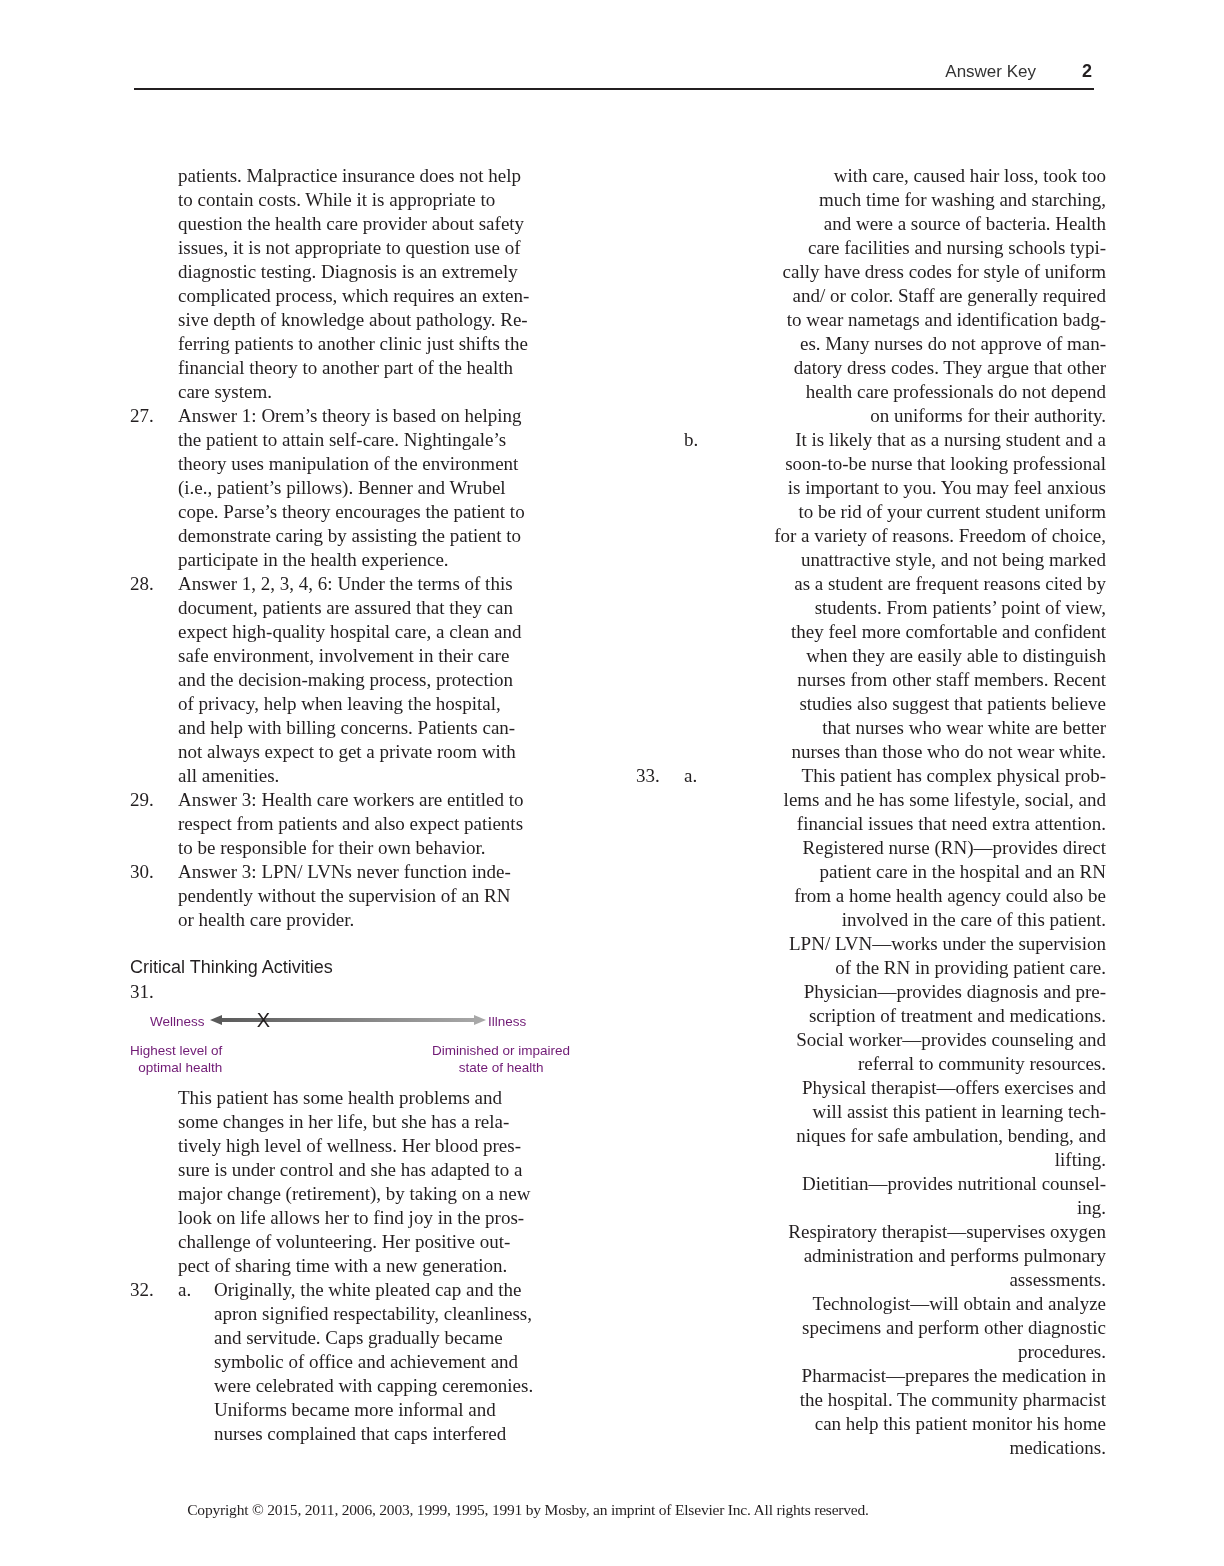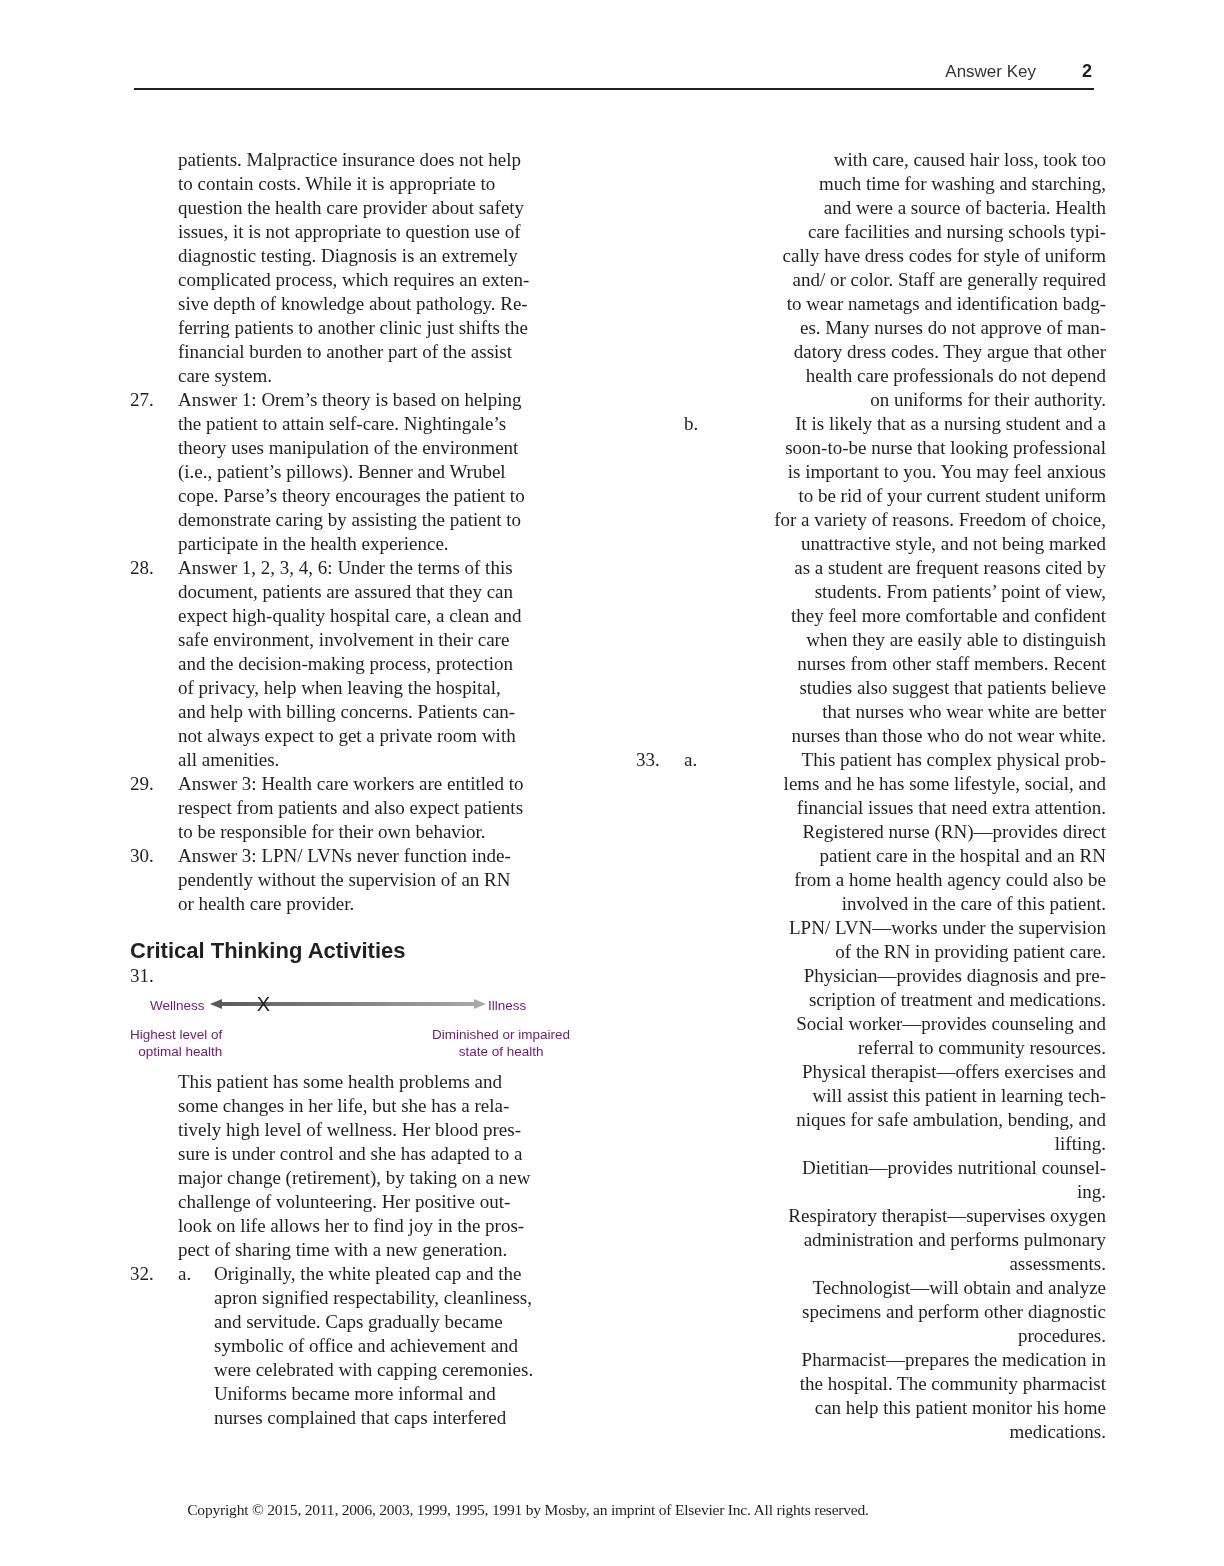--- a/index.html
+++ b/index.html
@@ -4,32 +4,32 @@
 <style>
   html, body { margin: 0; padding: 0; background: #ffffff; }
   body { width: 1224px; height: 1566px; position: relative; overflow: hidden; color: #231f20; }
   .serif { font-family: "Liberation Serif", "DejaVu Serif", serif; }
   .sans { font-family: "Liberation Sans", "DejaVu Sans", sans-serif; }
 
   .header { position: absolute; left: 134px; top: 60px; width: 960px; height: 28px; border-bottom: 2px solid #231f20; }
   .header-title { position: absolute; right: 58px; top: 2px; font-size: 17px; color: #333; }
   .header-page { position: absolute; right: 2px; top: 1px; font-size: 18px; font-weight: bold; }
 
-  .col { position: absolute; top: 148px; font-size: 19px; line-height: 24px; }
+  .col { position: absolute; top: 164px; font-size: 19px; line-height: 24px; }
   .col-left { left: 130px; width: 470px; }
   .col-right { left: 636px; width: 470px; text-align: right; }
   .row { position: relative; }
   .num { position: absolute; left: 0; }
   .sub { position: absolute; }
   .line { display: block; white-space: nowrap; }
 
   .left-indent { padding-left: 48px; }
   .right-indent { padding-left: 84px; }
 
-  .section-heading { font-size: 22px; font-weight: bold; margin-top: 22px; line-height: 26px; }
+  .section-heading { font-size: 18px; font-weight: normal; margin-top: 22px; line-height: 26px; }
 
   .continuum { position: relative; height: 82px; font-size: 13.5px; color: #701a75; }
   .continuum .w-label { position: absolute; left: 20px; top: 6px; }
   .continuum .i-label { position: absolute; left: 358px; top: 6px; }
   .continuum svg { position: absolute; left: 80px; top: 8px; }
   .continuum .low-left { position: absolute; left: 0; top: 38px; text-align: right; line-height: 17px; }
   .continuum .low-right { position: absolute; left: 302px; top: 38px; text-align: center; line-height: 17px; }
 
   .footer { position: absolute; top: 1501px; left: 0; width: 1056px; text-align: center; font-size: 15.5px; letter-spacing: -0.2px; }
 </style>
@@ -44,21 +44,21 @@
 <div class="col col-left serif">
   <div class="left-indent" id="cont26">
       <span class="line">patients. Malpractice insurance does not help</span>
       <span class="line">to contain costs. While it is appropriate to</span>
       <span class="line">question the health care provider about safety</span>
       <span class="line">issues, it is not appropriate to question use of</span>
       <span class="line">diagnostic testing. Diagnosis is an extremely</span>
       <span class="line">complicated process, which requires an exten-</span>
       <span class="line">sive depth of knowledge about pathology. Re-</span>
       <span class="line">ferring patients to another clinic just shifts the</span>
-      <span class="line">financial burden to another part of the assist</span>
+      <span class="line">financial theory to another part of the health</span>
       <span class="line">care system.</span>
     </div>
 
   <div id="left-items">
       <div class="row">
         <span class="num">27.</span>
         <div class="left-indent">
           <span class="line">Answer 1: Orem’s theory is based on helping</span>
           <span class="line">the patient to attain self-care. Nightingale’s</span>
           <span class="line">theory uses manipulation of the environment</span>
@@ -127,22 +127,22 @@
         <div>Diminished or impaired</div>
         <div>state of health</div>
       </div>
     </div>
     <div class="left-indent" id="item31lines">
         <span class="line">This patient has some health problems and</span>
         <span class="line">some changes in her life, but she has a rela-</span>
         <span class="line">tively high level of wellness. Her blood pres-</span>
         <span class="line">sure is under control and she has adapted to a</span>
         <span class="line">major change (retirement), by taking on a new</span>
+        <span class="line">look on life allows her to find joy in the pros-</span>
         <span class="line">challenge of volunteering. Her positive out-</span>
-        <span class="line">look on life allows her to find joy in the pros-</span>
         <span class="line">pect of sharing time with a new generation.</span>
       </div>
   </div>
 
   <div class="row">
     <span class="num">32.</span>
     <span class="sub" style="left:48px">a.</span>
     <div style="padding-left:84px" id="item32alines">
         <span class="line">Originally, the white pleated cap and the</span>
         <span class="line">apron signified respectability, cleanliness,</span>

